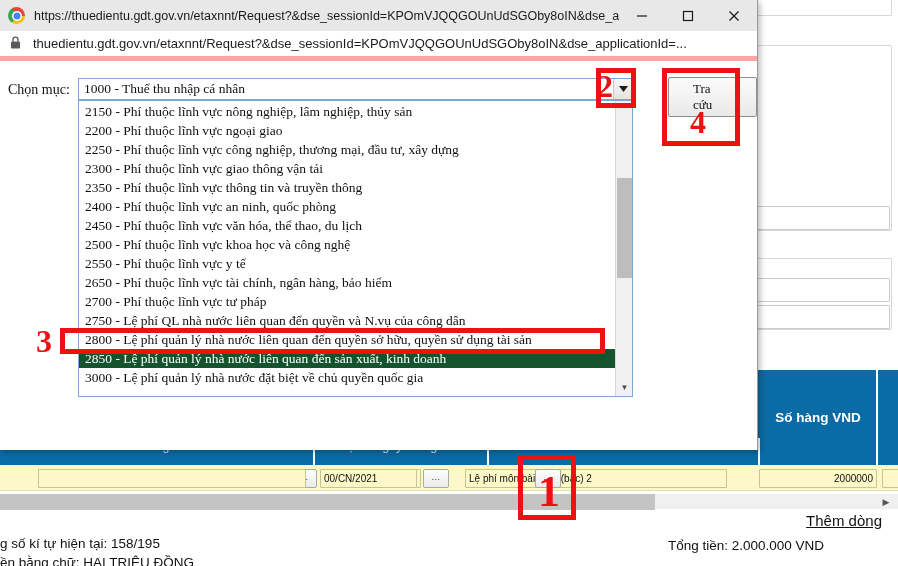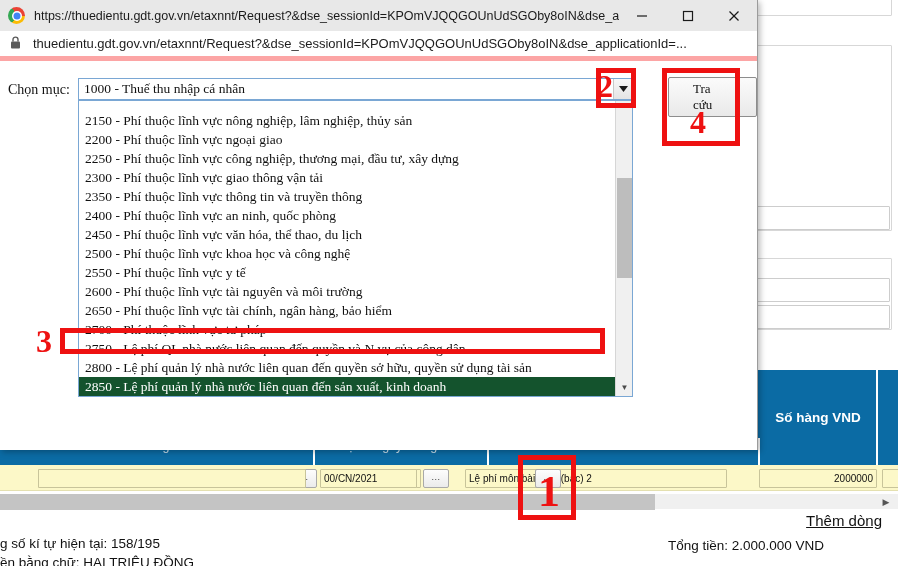--- a/index.html
+++ b/index.html
@@ -227,21 +227,21 @@
 
   
   #dropdown {
     position:absolute; left:78px; top:38px; width:555px; height:297px;
     background:#ffffff;
     border:1px solid #7aa7d4;
     overflow:hidden;
   }
   #dd-list {
     position:absolute; left:0; top:0; right:17px; top:0; bottom:0;
-    padding-top:10px;
+    padding-top:1px;
   }
   .dd-item {
     height:19px; line-height:19px;
     padding-left:6px;
     font-size:13.5px;
     font-family:"Liberation Serif", serif;
     color:#111;
     white-space:nowrap; overflow:hidden;
   }
   .dd-item.selected {
@@ -373,21 +373,20 @@
       <div id="dd-list">
           <div class="dd-item">2150 - Phí thuộc lĩnh vực nông nghiệp, lâm nghiệp, thủy sản</div>
           <div class="dd-item">2200 - Phí thuộc lĩnh vực ngoại giao</div>
           <div class="dd-item">2250 - Phí thuộc lĩnh vực công nghiệp, thương mại, đầu tư, xây dựng</div>
           <div class="dd-item">2300 - Phí thuộc lĩnh vực giao thông vận tải</div>
           <div class="dd-item">2350 - Phí thuộc lĩnh vực thông tin và truyền thông</div>
           <div class="dd-item">2400 - Phí thuộc lĩnh vực an ninh, quốc phòng</div>
           <div class="dd-item">2450 - Phí thuộc lĩnh vực văn hóa, thể thao, du lịch</div>
           <div class="dd-item">2500 - Phí thuộc lĩnh vực khoa học và công nghệ</div>
           <div class="dd-item">2550 - Phí thuộc lĩnh vực y tế</div>
-          <div class="dd-item">2600 - Phí thuộc lĩnh vực tài nguyên và môi trường</div>
           <div class="dd-item">2650 - Phí thuộc lĩnh vực tài chính, ngân hàng, bảo hiểm</div>
           <div class="dd-item">2700 - Phí thuộc lĩnh vực tư pháp</div>
           <div class="dd-item">2750 - Lệ phí QL nhà nước liên quan đến quyền và N.vụ của công dân</div>
           <div class="dd-item">2800 - Lệ phí quản lý nhà nước liên quan đến quyền sở hữu, quyền sử dụng tài sản</div>
           <div class="dd-item selected">2850 - Lệ phí quản lý nhà nước liên quan đến sản xuất, kinh doanh</div>
           <div class="dd-item">3000 - Lệ phí quản lý nhà nước đặt biệt về chủ quyền quốc gia</div>
         </div>
       <div id="dd-scroll">
         <div id="dd-scroll-thumb"></div>
         <div id="dd-scroll-down">▼</div>

